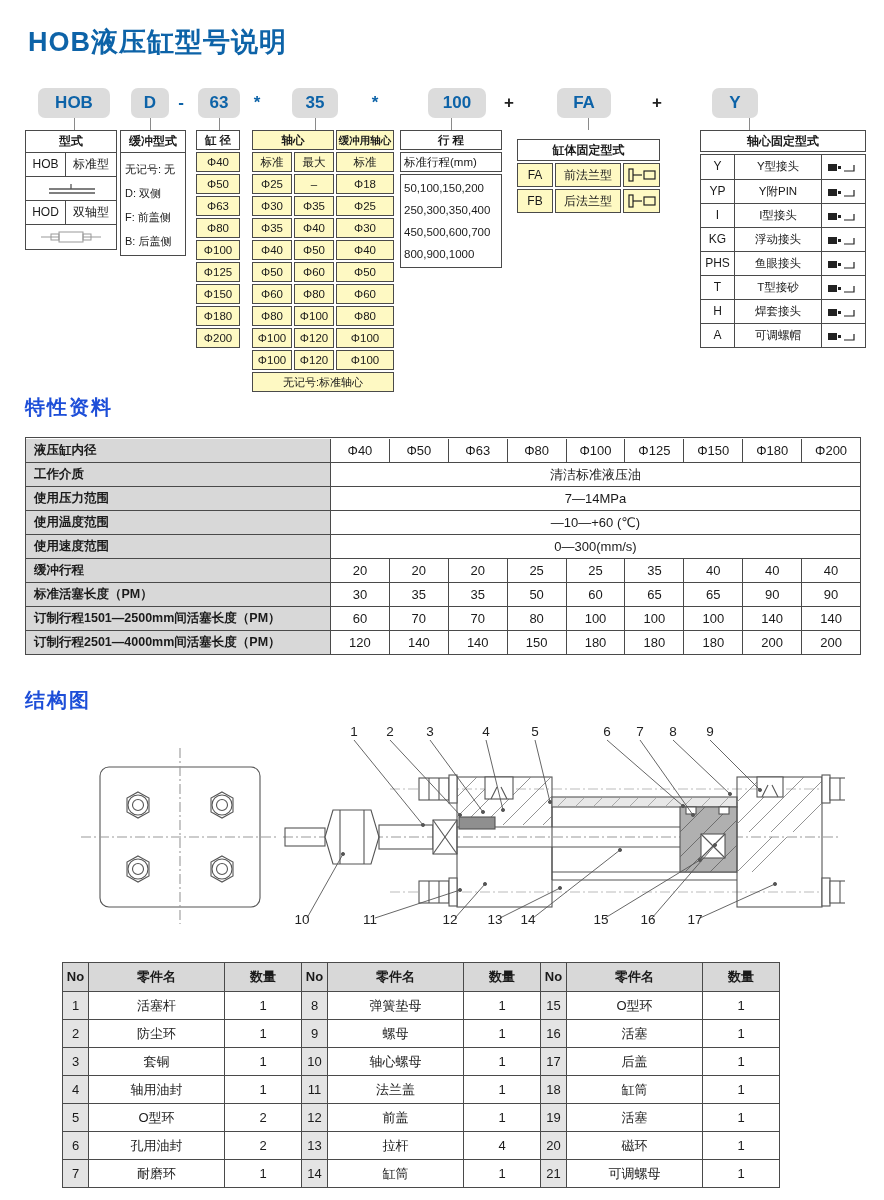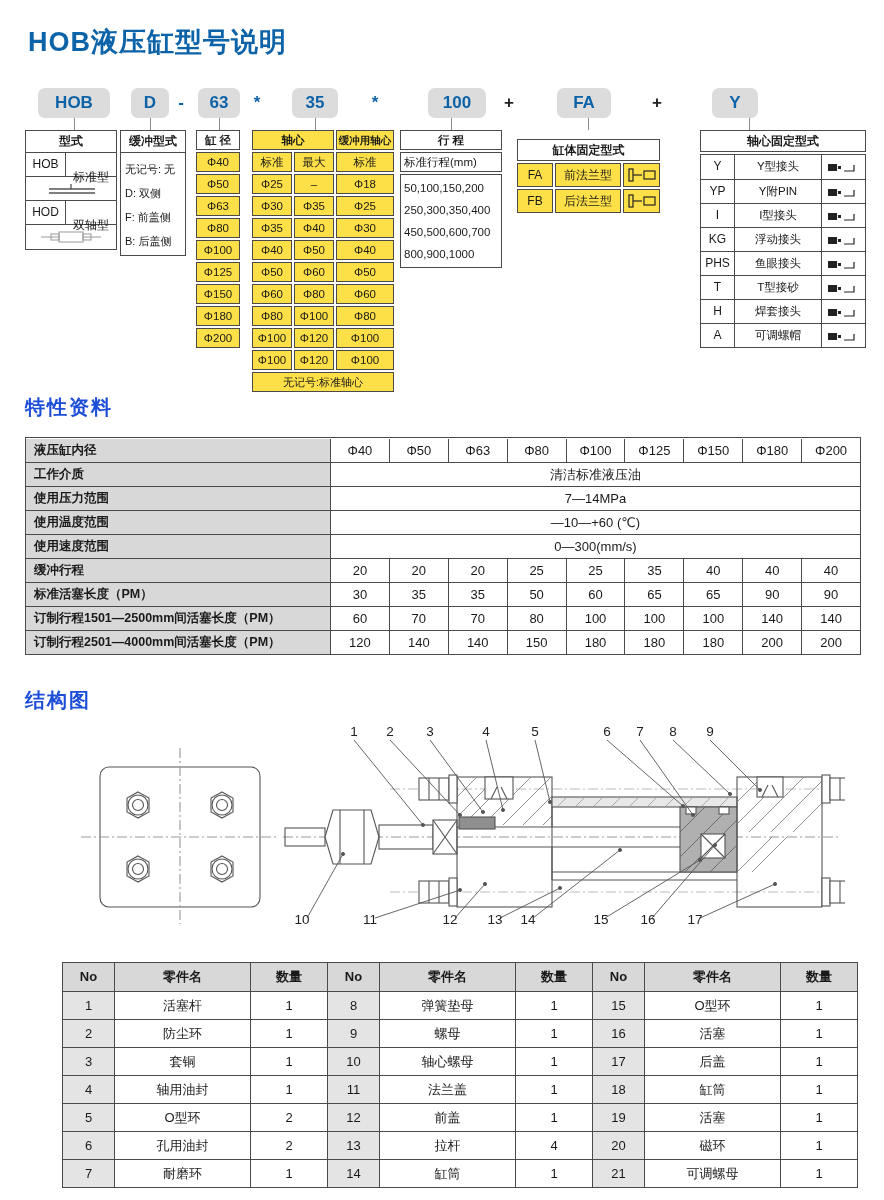--- a/index.html
+++ b/index.html
@@ -22,30 +22,30 @@
           color:#0d63a8; font-weight:bold; font-size:17px; text-align:center; line-height:30px; }
   #p0{left:38px;width:72px} #p1{left:131px;width:38px} #p2{left:198px;width:42px}
   #p3{left:292px;width:46px} #p4{left:428px;width:58px} #p5{left:557px;width:54px} #p6{left:712px;width:46px}
   .sep { position:absolute; top:88px; height:30px; width:18px; line-height:30px;
          font-weight:bold; font-size:17px; color:#0d63a8; text-align:center; }
   #s0{left:172px} #s1{left:248px} #s2{left:366px} #s3{left:500px;color:#222} #s4{left:648px;color:#222}
   .vline { position:absolute; top:118px; height:12px; width:1px; background:#8a8a8a; }
   #v0{left:74px} #v1{left:150px} #v2{left:219px} #v3{left:315px} #v4{left:451px} #v5{left:588px} #v6{left:749px}
 
   
-  .bx { border:1px solid #4a4a4a; height:20px; line-height:18px; text-align:center; background:#fde047; }
+  .bx { border:1px solid #4a4a4a; height:20px; line-height:18px; text-align:center; background:#fef9c3; }
   .boxhead { border:1px solid #4a4a4a; height:20px; line-height:18px; text-align:center; font-weight:bold; margin-bottom:2px; background:#fff; }
   .w40{width:40px} .w58{width:58px} .w82{width:82px}
 
   
   .type-tbl { position:absolute; left:25px; top:130px; width:92px; font-size:12px; border:1px solid #4a4a4a; background:#fff; }
   .type-head { height:22px; line-height:21px; border-bottom:1px solid #4a4a4a; text-align:center; font-weight:bold; }
   .type-row { display:flex; height:24px; line-height:23px; border-bottom:1px solid #4a4a4a; text-align:center; }
   .type-code { width:40px; border-right:1px solid #4a4a4a; }
-  .type-name { flex:1;margin-top:13px; }
+  .type-name { flex:1; }
   .type-sym { height:24px; border-bottom:1px solid #4a4a4a; display:flex; align-items:center; justify-content:center; }
   .type-tbl > :last-child { border-bottom:none; }
 
   
   .cushion-tbl { position:absolute; left:120px; top:130px; width:66px; font-size:11px; border:1px solid #4a4a4a; background:#fff; }
   .cushion-head { height:22px; line-height:21px; border-bottom:1px solid #4a4a4a; text-align:center; font-weight:bold; font-size:12px; }
   .cushion-lines { padding:4px 3px 2px 4px; }
   .cushion-line { height:24px; line-height:24px; white-space:nowrap; }
 
   
@@ -98,21 +98,21 @@
   #ct5{left:598px}#ct6{left:631px}#ct7{left:664px}#ct8{left:701px}
   #cb0{left:293px}#cb1{left:361px}#cb2{left:441px}#cb3{left:486px}#cb4{left:519px}
   #cb5{left:592px}#cb6{left:639px}#cb7{left:686px}
 
   
   .parts { position:absolute; left:62px; top:962px; display:flex; font-size:13px; }
   .pgroup { border:1px solid #4a4a4a; background:#fff; }
   .pgroup + .pgroup { margin-left:-1px; }
   .prow { display:flex; height:28px; border-top:1px solid #4a4a4a; }
   .prow.phead { border-top:none; background:#d8d8d8; font-weight:bold; }
-  .pno { width:52px; border-right:1px solid #4a4a4a; text-align:center; line-height:27px; }
+  .pno { width:26px; border-right:1px solid #4a4a4a; text-align:center; line-height:27px; }
   .pname { width:136px; border-right:1px solid #4a4a4a; text-align:center; line-height:27px; }
   .pqty { width:76px; text-align:center; line-height:27px; }
   .pno-cell { background:#e4e4e4; }
 </style>
 </head>
 <body>
 
 <div class="page">
 
   <h1 class="main-title">HOB液压缸型号说明</h1>

